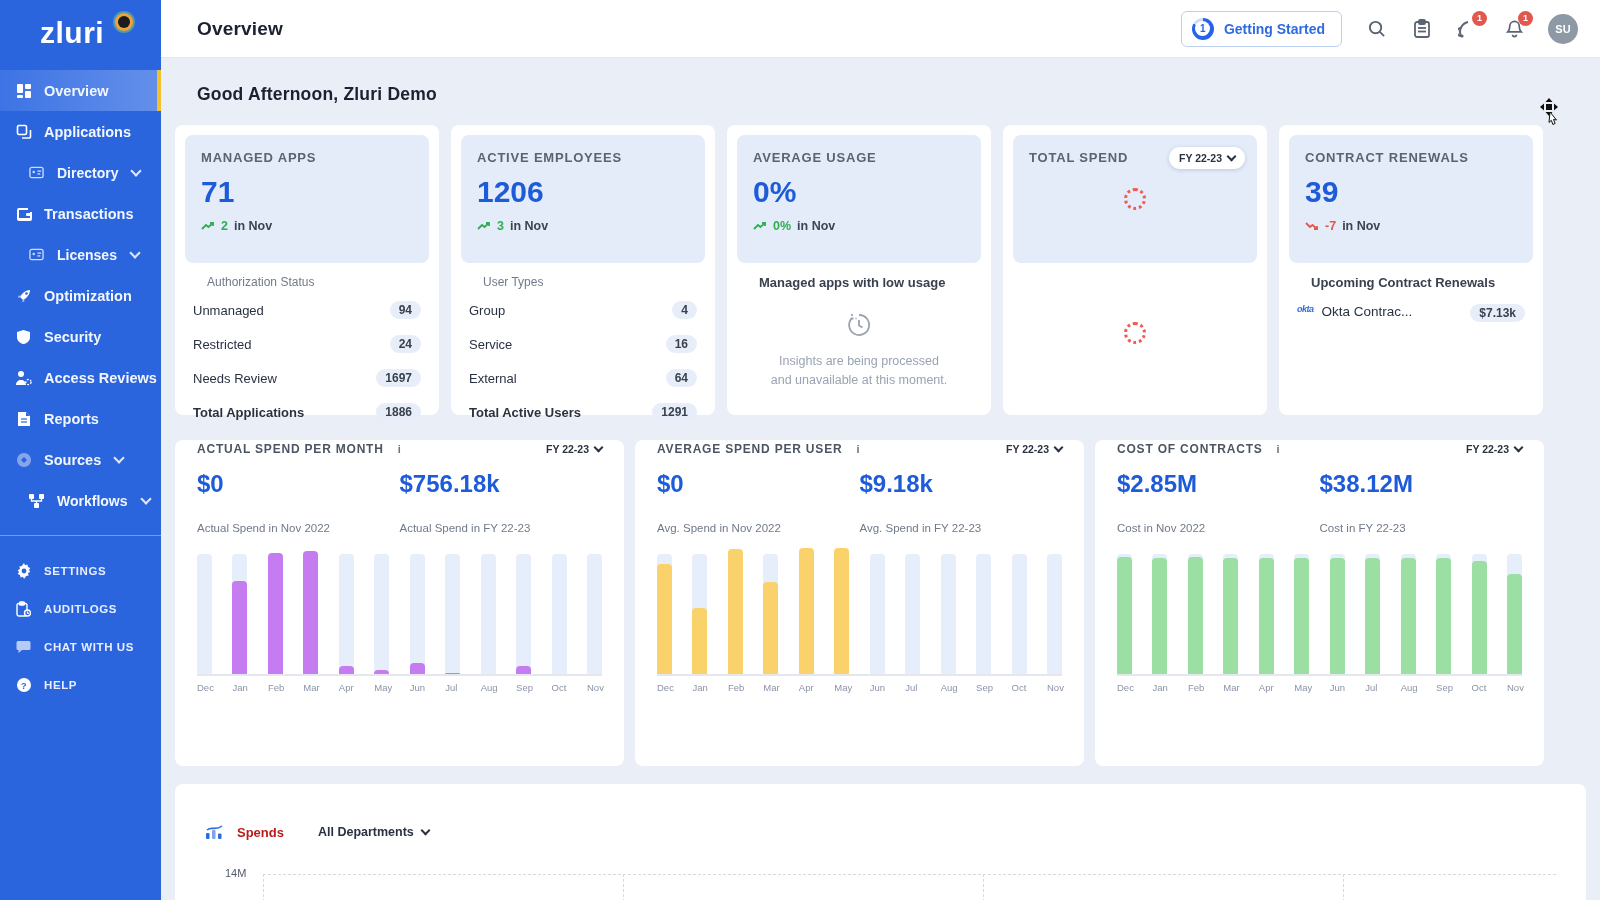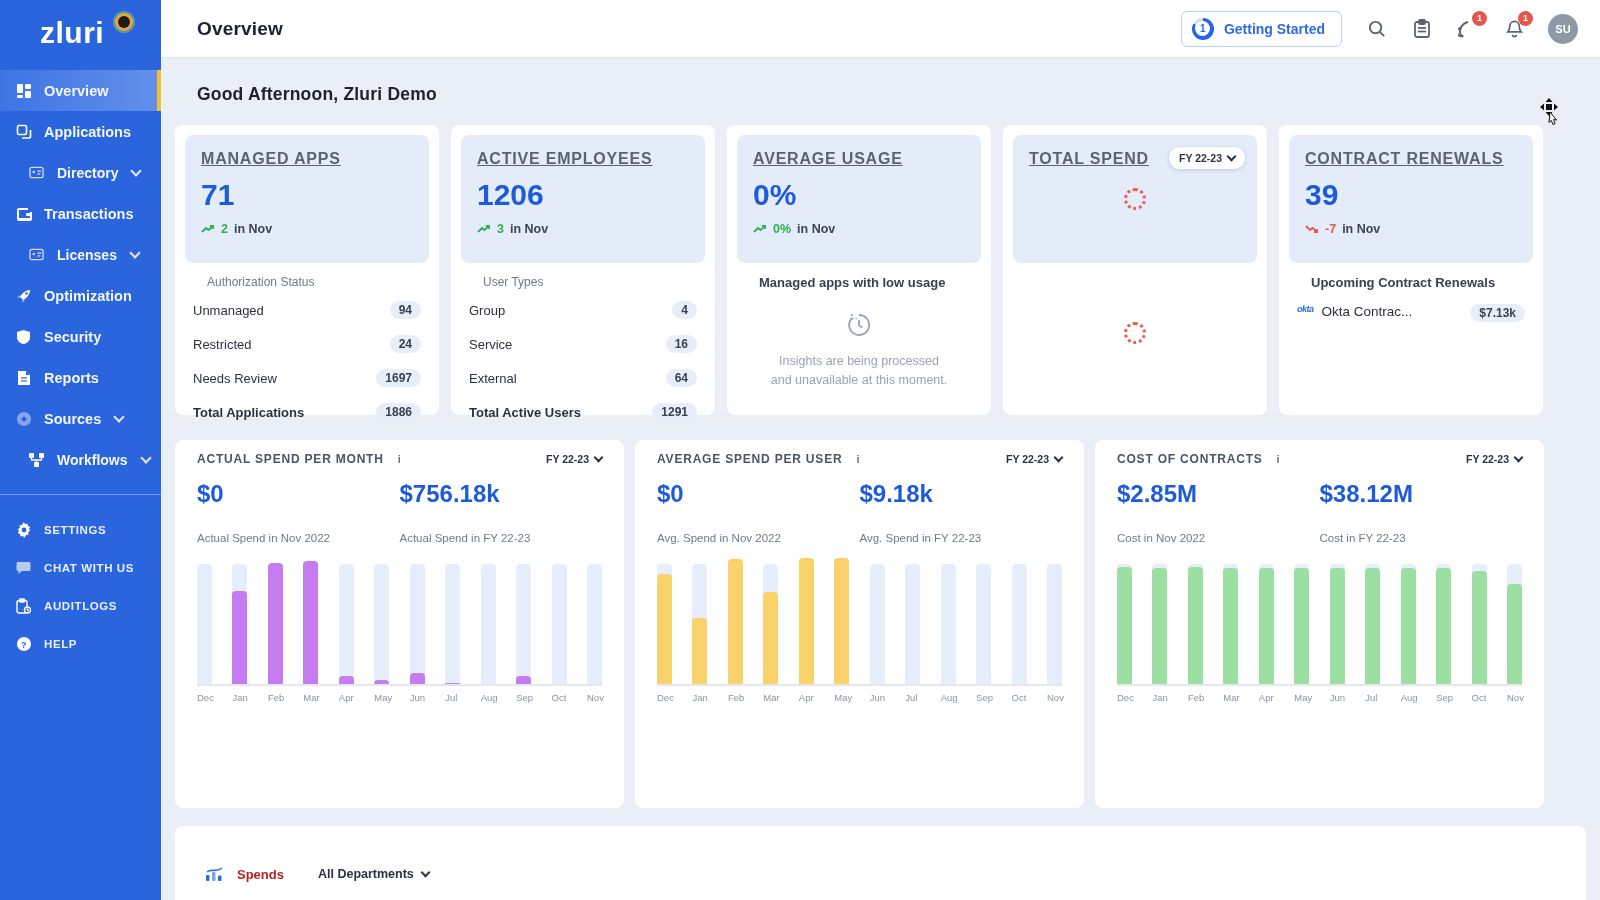--- a/index.html
+++ b/index.html
@@ -36,42 +36,42 @@
 
   .content { flex:1; overflow:hidden; padding:0 14px; position:relative; }
   .greeting { font-size:17.5px; font-weight:bold; color:#1b2130; margin:26px 0 20px 22px; letter-spacing:.2px; }
   .move-handle { position:absolute; top:40px; right:40px; color:#111; }
 
   
   .kpi-row { display:flex; gap:12px; }
   .card { background:#fff; border-radius:8px; }
   .kpi-card { width:264px; height:290px; padding:10px; }
   .kpi-hero { background:#e4ecf9; border-radius:8px; height:128px; padding:15px 16px; position:relative; }
-  .kpi-title { font-size:16px; font-weight:bold; letter-spacing:.8px; color:#5a6372;text-decoration:underline; }
+  .kpi-title { font-size:13px; font-weight:bold; letter-spacing:.8px; color:#5a6372; }
   .kpi-value { font-size:30px; font-weight:bold; color:#1d5bd8; margin-top:10px; }
   .kpi-trend { display:flex; align-items:center; gap:6px; margin-top:10px; font-size:12.5px; color:#3c4454; font-weight:bold; }
   .trend-up { color:#2fae52; } .trend-down { color:#e2584d; }
   .kpi-body { padding:12px 8px 0 8px; }
   .kpi-sec-title { font-size:12px; color:#707a8a; margin-bottom:4px;margin-left:14px; }
   .kpi-line { display:flex; align-items:center; justify-content:space-between; padding:8px 0; font-size:13px; color:#2a3242; }
   .pill { background:#e8eef9; border-radius:10px; padding:2px 9px; font-size:12px; color:#39414f; font-weight:bold; }
   .kpi-line.total { font-weight:bold; }
   .fy-pill { position:absolute; top:12px; right:12px; background:#fff; border-radius:14px; box-shadow:0 1px 4px rgba(20,40,90,.18); font-size:10.5px; font-weight:bold; color:#2a3242; padding:5px 10px; display:flex; gap:6px; align-items:center; cursor:pointer; }
   .spinner { width:22px; height:22px; border-radius:50%; border:3px dotted #ef5c50; animation:spin 1.2s linear infinite; }
   @keyframes spin { to { transform:rotate(360deg);} }
   .center-abs { position:absolute; left:50%; top:50%; transform:translate(-50%,-50%); }
   .empty-state { text-align:center; padding-top:18px; }
   .empty-text { font-size:12.5px; color:#9aa3b2; line-height:1.55; margin-top:10px; }
   .renewal-row { display:flex; align-items:flex-start; gap:8px; padding:10px 0; font-size:13.5px; color:#2a3242; }
   .okta-logo { color:#2f6be0; font-size:9px; font-weight:bold; font-style:italic; letter-spacing:-0.5px; }
   .renewal-amt { margin-left:auto; }
 
   
   .charts-row { display:flex; gap:11px; margin-top:25px; }
-  .chart-card { width:449px; height:368px; padding:12px 22px 0 22px; position:relative; }
+  .chart-card { width:449px; height:326px; padding:2px 22px 0 22px; position:relative; }
   .chart-head { display:flex; align-items:center; gap:14px; }
   .chart-title { font-size:12px; font-weight:bold; letter-spacing:.8px; color:#4b5563; }
   .info-i { font-size:11px; color:#6b7483; font-weight:bold; cursor:pointer; }
   .chart-fy { margin-left:auto; font-size:10.5px; font-weight:bold; color:#2a3242; display:flex; align-items:center; gap:6px; cursor:pointer; }
   .chev-dark { width:7px; height:7px; border-right:2px solid #2a3242; border-bottom:2px solid #2a3242; transform:rotate(45deg); margin-top:-3px; }
   .stats { display:flex; margin-top:14px; }
   .stat { width:205px; }
   .stat-val { font-size:24px; font-weight:bold; color:#1d5bd8; }
   .stat-lbl { font-size:11.5px; color:#707a8a; margin-top:24px; }
   .bars { display:flex; justify-content:space-between; margin-top:14px; height:128px; align-items:flex-end; border-bottom:2px solid #e4e7ee; }
@@ -167,20 +167,30 @@
         <div class="nav-item">
           <span class="nav-icon">
             <svg width="15" height="16" viewBox="0 0 15 16" fill="#fff">
               <path d="M7.5 1L14 3v5c0 4-3 6.5-6.5 7C4 14.5 1 12 1 8V3z"></path>
             </svg>
           </span>
           <span>Security</span>
         </div>
         <div class="nav-item">
           <span class="nav-icon">
+            <svg width="17" height="16" viewBox="0 0 17 16" fill="#fff">
+              <circle cx="6" cy="4" r="3"></circle>
+              <path d="M1 15c0-3 2.2-5 5-5s5 2 5 5z"></path>
+              <circle cx="13.5" cy="12" r="2.6" fill="none" stroke="#fff" stroke-width="1.3" stroke-dasharray="2 1.4"></circle>
+            </svg>
+          </span>
+          <span>Access Reviews</span>
+        </div>
+        <div class="nav-item">
+          <span class="nav-icon">
             <svg width="14" height="16" viewBox="0 0 14 16" fill="#fff">
               <path d="M1 1h8l4 4v10H1z"></path>
               <path d="M9 1v4h4" fill="#2b65dd"></path>
               <line x1="4" y1="8" x2="10" y2="8" stroke="#2b65dd" stroke-width="1.2"></line>
               <line x1="4" y1="11" x2="10" y2="11" stroke="#2b65dd" stroke-width="1.2"></line>
             </svg>
           </span>
           <span>Reports</span>
         </div>
         <div class="nav-item">
@@ -212,36 +222,36 @@
           <span class="nav-icon">
             <svg width="16" height="16" viewBox="0 0 16 16" fill="#fff">
               <path d="M8 0l1 2.2 2.4-.6.6 2.4L14.2 5 13 7l1.2 2-2.2 1 .6 2.4-2.4.6L8 16l-1-2.2-2.4.6-.6-2.4L1.8 11 3 9 1.8 7l2.2-1-.6-2.4 2.4-.6z"></path>
               <circle cx="8" cy="8" r="2.4" fill="#2b65dd"></circle>
             </svg>
           </span>
           <span>SETTINGS</span>
         </div>
         <div class="nav-item small">
           <span class="nav-icon">
-            <svg width="15" height="14" viewBox="0 0 15 14" fill="#cfdcf8">
-              <path d="M2 1h11a1.5 1.5 0 0 1 1.5 1.5v6A1.5 1.5 0 0 1 13 10H6l-3.5 3v-3H2A1.5 1.5 0 0 1 .5 8.5v-6A1.5 1.5 0 0 1 2 1z" opacity=".85"></path>
-            </svg>
-          </span>
-          <span>CHAT WITH US</span>
-        </div>
-        <div class="nav-item small">
-          <span class="nav-icon">
             <svg width="15" height="16" viewBox="0 0 15 16" fill="none" stroke="#fff" stroke-width="1.4">
               <rect x="1" y="2.5" width="10" height="12.5" rx="2"></rect>
               <rect x="3.5" y="1" width="5" height="3" rx="1" fill="#fff"></rect>
               <circle cx="11.5" cy="12" r="3" fill="#2b65dd"></circle>
               <path d="M11.5 10.5V12l1.2.8"></path>
             </svg>
           </span>
           <span>AUDITLOGS</span>
+        </div>
+        <div class="nav-item small">
+          <span class="nav-icon">
+            <svg width="15" height="14" viewBox="0 0 15 14" fill="#cfdcf8">
+              <path d="M2 1h11a1.5 1.5 0 0 1 1.5 1.5v6A1.5 1.5 0 0 1 13 10H6l-3.5 3v-3H2A1.5 1.5 0 0 1 .5 8.5v-6A1.5 1.5 0 0 1 2 1z" opacity=".85"></path>
+            </svg>
+          </span>
+          <span>CHAT WITH US</span>
         </div>
         <div class="nav-item small">
           <span class="nav-icon">
             <svg width="16" height="16" viewBox="0 0 16 16">
               <circle cx="8" cy="8" r="7" fill="#fff"></circle>
               <text x="8" y="11.5" text-anchor="middle" font-size="9" font-weight="bold" fill="#2b65dd">?</text>
             </svg>
           </span>
           <span>HELP</span>
         </div>

